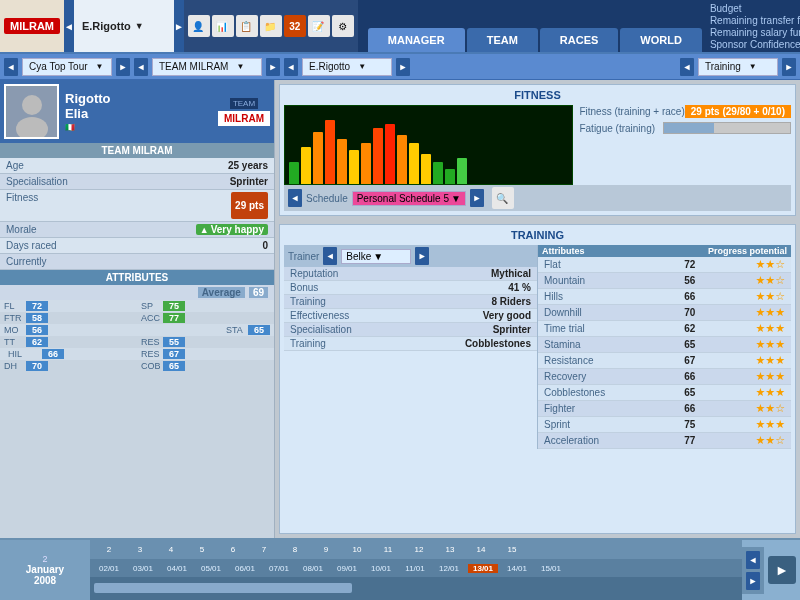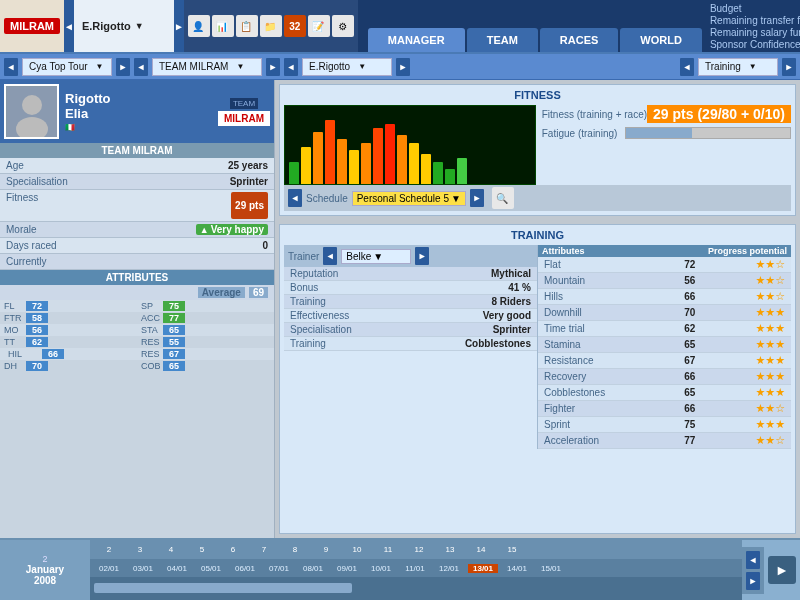--- a/index.html
+++ b/index.html
@@ -58,26 +58,26 @@
     .attr-val.green { background: #44aa44; color: white; }
     .attr-half-row { display: flex; }
 
     
     .right-panel { flex: 1; background: #c0c8d0; display: flex; flex-direction: column; }
     .fitness-section { background: #d8e8f8; border: 1px solid #a0b8d0; margin: 4px; padding: 4px; }
     .section-title { text-align: center; font-size: 11px; font-weight: bold; color: #1a4a8a; margin-bottom: 4px; text-transform: uppercase; }
     .fitness-chart { height: 80px; display: flex; align-items: flex-end; gap: 2px; padding: 0 4px; background: #001a00; border: 1px solid #004400; }
     .fitness-row { display: flex; justify-content: space-between; align-items: center; }
     .fitness-label { font-size: 10px; color: #446688; }
-    .fitness-badge { background: #ff8c00; color: white; padding: 1px 6px; font-size: 14px; font-weight: bold; }
+    .fitness-badge { background: #ff8c00; color: white; padding: 1px 6px; font-size: 10px; font-weight: bold; }
     .fatigue-bar { height: 12px; background: #c8c8c8; flex: 1; margin-left: 8px; border: 1px solid #aaa; }
     .fatigue-fill { height: 100%; background: #88aacc; width: 40%; }
     .schedule-row { display: flex; align-items: center; gap: 4px; padding: 2px 4px; background: #b8c8d8; }
     .schedule-label { font-size: 10px; color: #446688; }
-    .schedule-dropdown { background: #fde047; border: 1px solid #aac; padding: 1px 4px; font-size: 10px; display: flex; align-items: center; gap: 2px; cursor: pointer; }
+    .schedule-dropdown { background: #ec4899; border: 1px solid #aac; padding: 1px 4px; font-size: 10px; display: flex; align-items: center; gap: 2px; cursor: pointer; }
 
     .training-section { background: #d8e8f8; border: 1px solid #a0b8d0; margin: 4px; padding: 4px; flex: 1; }
     .trainer-dropdown { background: #ddeeff; border: 1px solid #aac; padding: 1px 4px; font-size: 10px; display: flex; align-items: center; gap: 2px; cursor: pointer; min-width: 70px; }
     .training-data-row { display: flex; justify-content: space-between; padding: 1px 6px; font-size: 10px; border-bottom: 1px solid #c0d0e0; }
     .training-data-row:nth-child(odd) { background: #d4e4f4; }
     .training-data-row:nth-child(even) { background: #cad8ec; }
     .td-label { color: #446688; }
     .td-value { color: #222; font-weight: bold; }
     .attr-right-header { display: flex; justify-content: space-between; padding: 1px 4px; background: #5a8ab0; color: white; font-size: 9px; font-weight: bold; }
     .attr-right-row { display: flex; justify-content: space-between; align-items: center; padding: 1px 6px; font-size: 10px; border-bottom: 1px solid #c0d0e0; }
@@ -273,21 +273,21 @@
       </div>
       <div>
         <div class="attr-half-row" style="padding:1px 4px;background:#d0dce8;">
           <span class="attr-col">SP</span>
           <span class="attr-val green">75</span>
         </div>
         <div class="attr-half-row" style="padding:1px 4px;background:#c8d4e0;">
           <span class="attr-col">ACC</span>
           <span class="attr-val green">77</span>
         </div>
-        <div class="attr-half-row" style="padding:1px 4px;background:#d0dce8;">
+        <div class="attr-half-row" style="padding:1px 4px;background:#d0dce8;justify-content:flex-end;">
           <span class="attr-col">STA</span>
           <span class="attr-val blue">65</span>
         </div>
         <div class="attr-half-row" style="padding:1px 4px;background:#c8d4e0;">
           <span class="attr-col">RES</span>
           <span class="attr-val blue">55</span>
         </div>
         <div class="attr-half-row" style="padding:1px 4px;background:#d0dce8;">
           <span class="attr-col">RES</span>
           <span class="attr-val blue">67</span>

